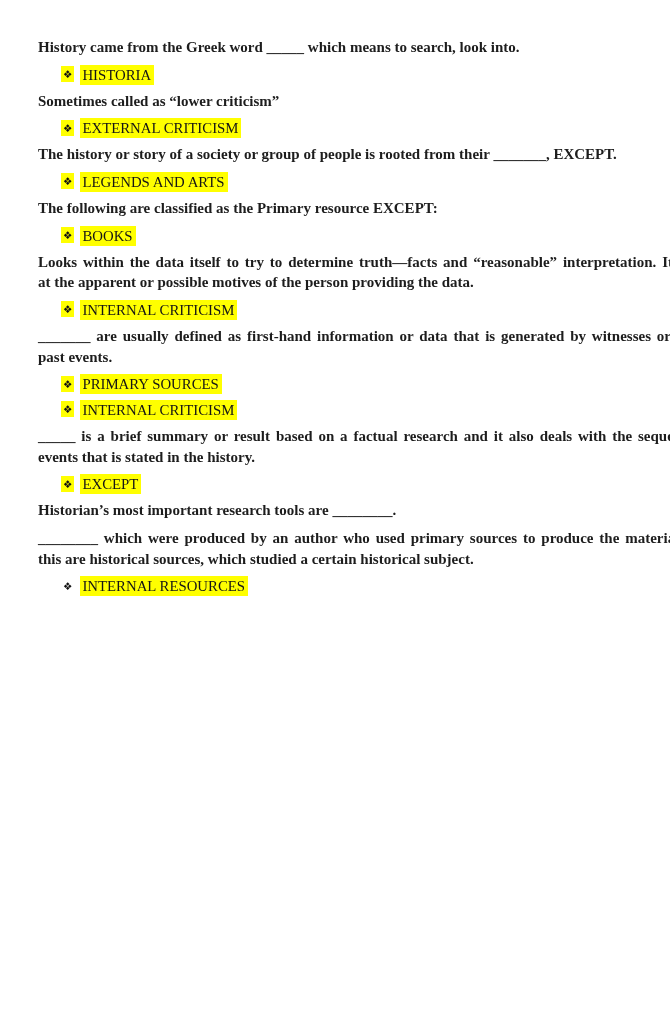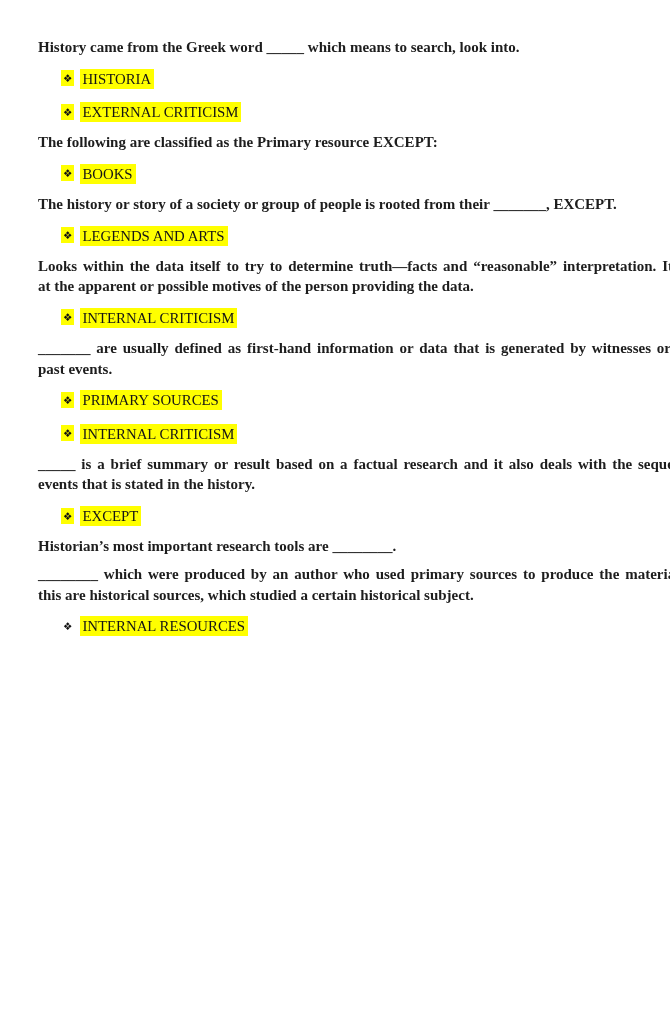--- a/index.html
+++ b/index.html
@@ -28,21 +28,21 @@
     white-space: pre; 
     font-weight: bold;
   }
   .q.wide-first::first-line {
     word-spacing: 2.1px; 
   }
   .a {
     margin: 0 0 7.6px 0;
     padding-left: 23px;
     font-size: 14.8px;
-    line-height: 26px;
+    line-height: 18px;
   }
   .bullet {
     font-family: "DejaVu Sans", sans-serif; 
     font-size: 10.5px;
     color: #111111;
     padding: 2px 2px;
     margin-right: 6px;
     vertical-align: 1px;
   }
   .bullet.hl {
@@ -61,36 +61,37 @@
   <div>
 
       <div>
         <p class="q">History came from the Greek word _____ which means to search, look into.</p>
         <p class="a">
           <span class="bullet hl">❖</span><span class="ans">HISTORIA</span>
         </p>
       </div>
 
       <div>
+        <p class="q">Sometimes called as “lower criticism”</p>
         <p class="a">
           <span class="bullet hl">❖</span><span class="ans">EXTERNAL CRITICISM</span>
+        </p>
+      </div>
+
+      <div>
+        <p class="q">The history or story of a society or group of people is rooted from their _______, EXCEPT.</p>
+        <p class="a">
+          <span class="bullet hl">❖</span><span class="ans">LEGENDS AND ARTS</span>
         </p>
       </div>
 
       <div>
         <p class="q">The following are classified as the Primary resource EXCEPT:</p>
         <p class="a">
           <span class="bullet hl">❖</span><span class="ans">BOOKS</span>
-        </p>
-      </div>
-
-      <div>
-        <p class="q">The history or story of a society or group of people is rooted from their _______, EXCEPT.</p>
-        <p class="a">
-          <span class="bullet hl">❖</span><span class="ans">LEGENDS AND ARTS</span>
         </p>
       </div>
 
       <div>
         <p class="q wide-first">Looks within the data itself to try to determine truth—facts and “reasonable” interpretation. It includes looking
 at the apparent or possible motives of the person providing the data.</p>
         <p class="a">
           <span class="bullet hl">❖</span><span class="ans">INTERNAL CRITICISM</span>
         </p>
       </div>

